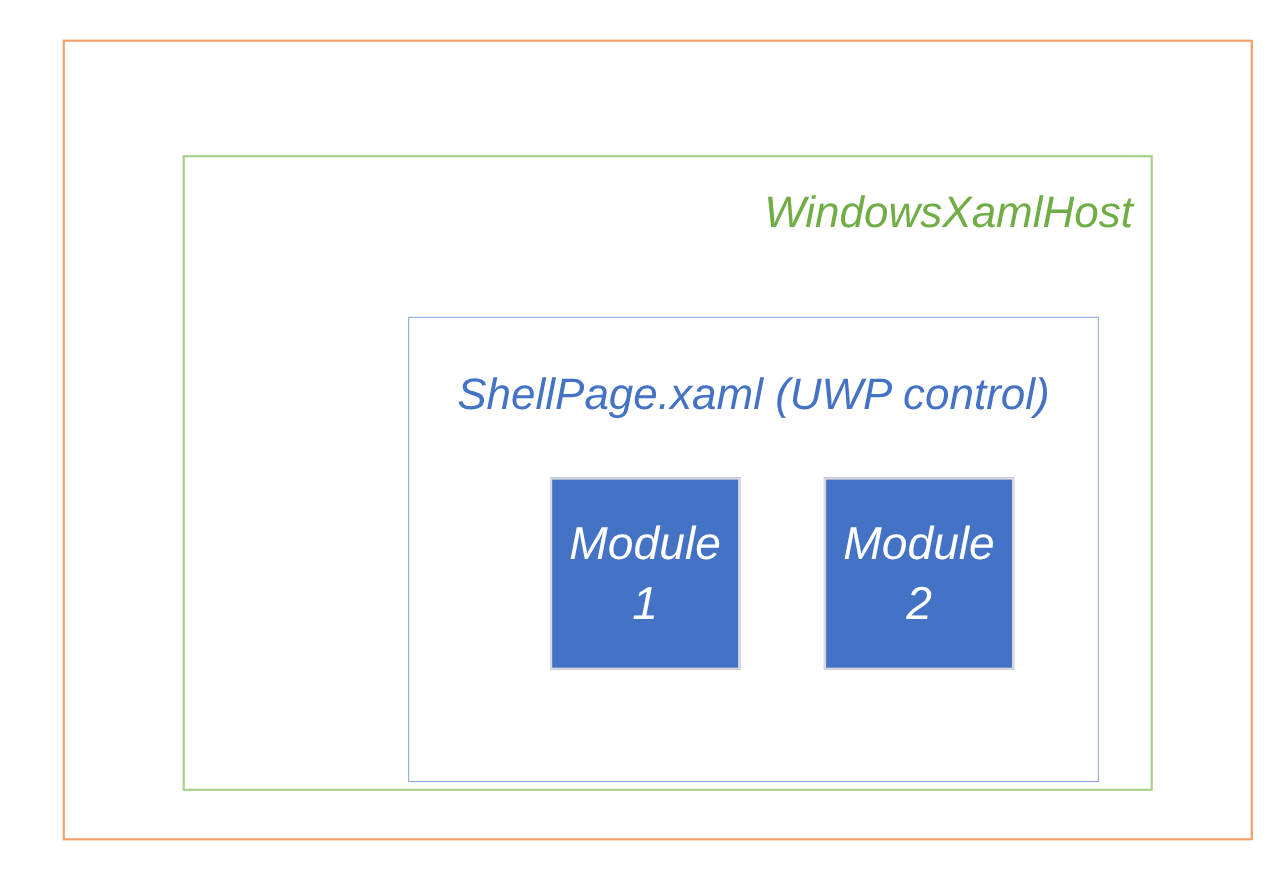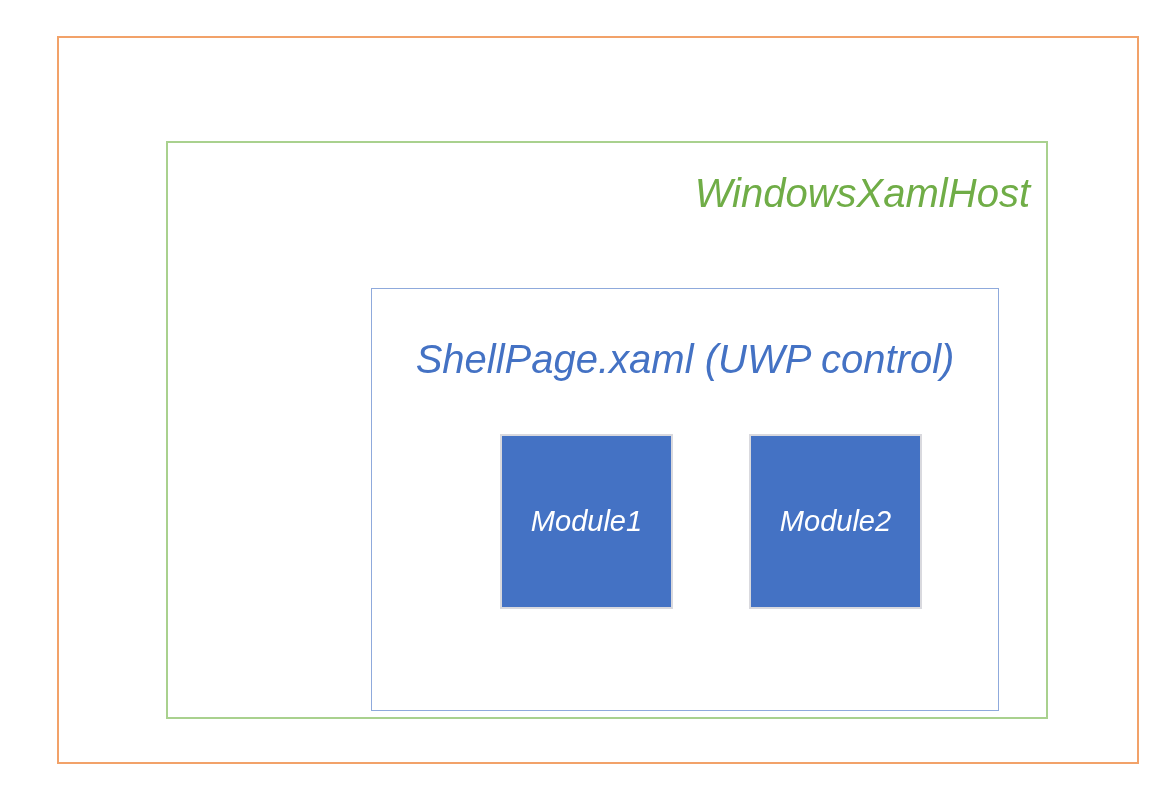--- a/index.html
+++ b/index.html
@@ -57,25 +57,25 @@
     color: var(--shell-text, #4472C4);
   }
   .module {
     position: absolute;
     box-sizing: border-box;
     width: 173px; height: 175px;
     top: 406px;
     background: var(--module-fill, #4472C4);
     border: 2px solid var(--module-border, #D9D9DE);
     display: flex;
-    flex-direction: row;
+    flex-direction: column;
     align-items: center;
     justify-content: center;
     color: var(--module-text, #FFFFFF);
-    font-size: 29px;
+    font-size: 42px;
     line-height: 1.3;
     text-align: center;
   }
   .module-1 { left: 500px; }
   .module-2 { left: 749px; }
 </style>
 </head>
 <body>
 
 <div class="canvas">

